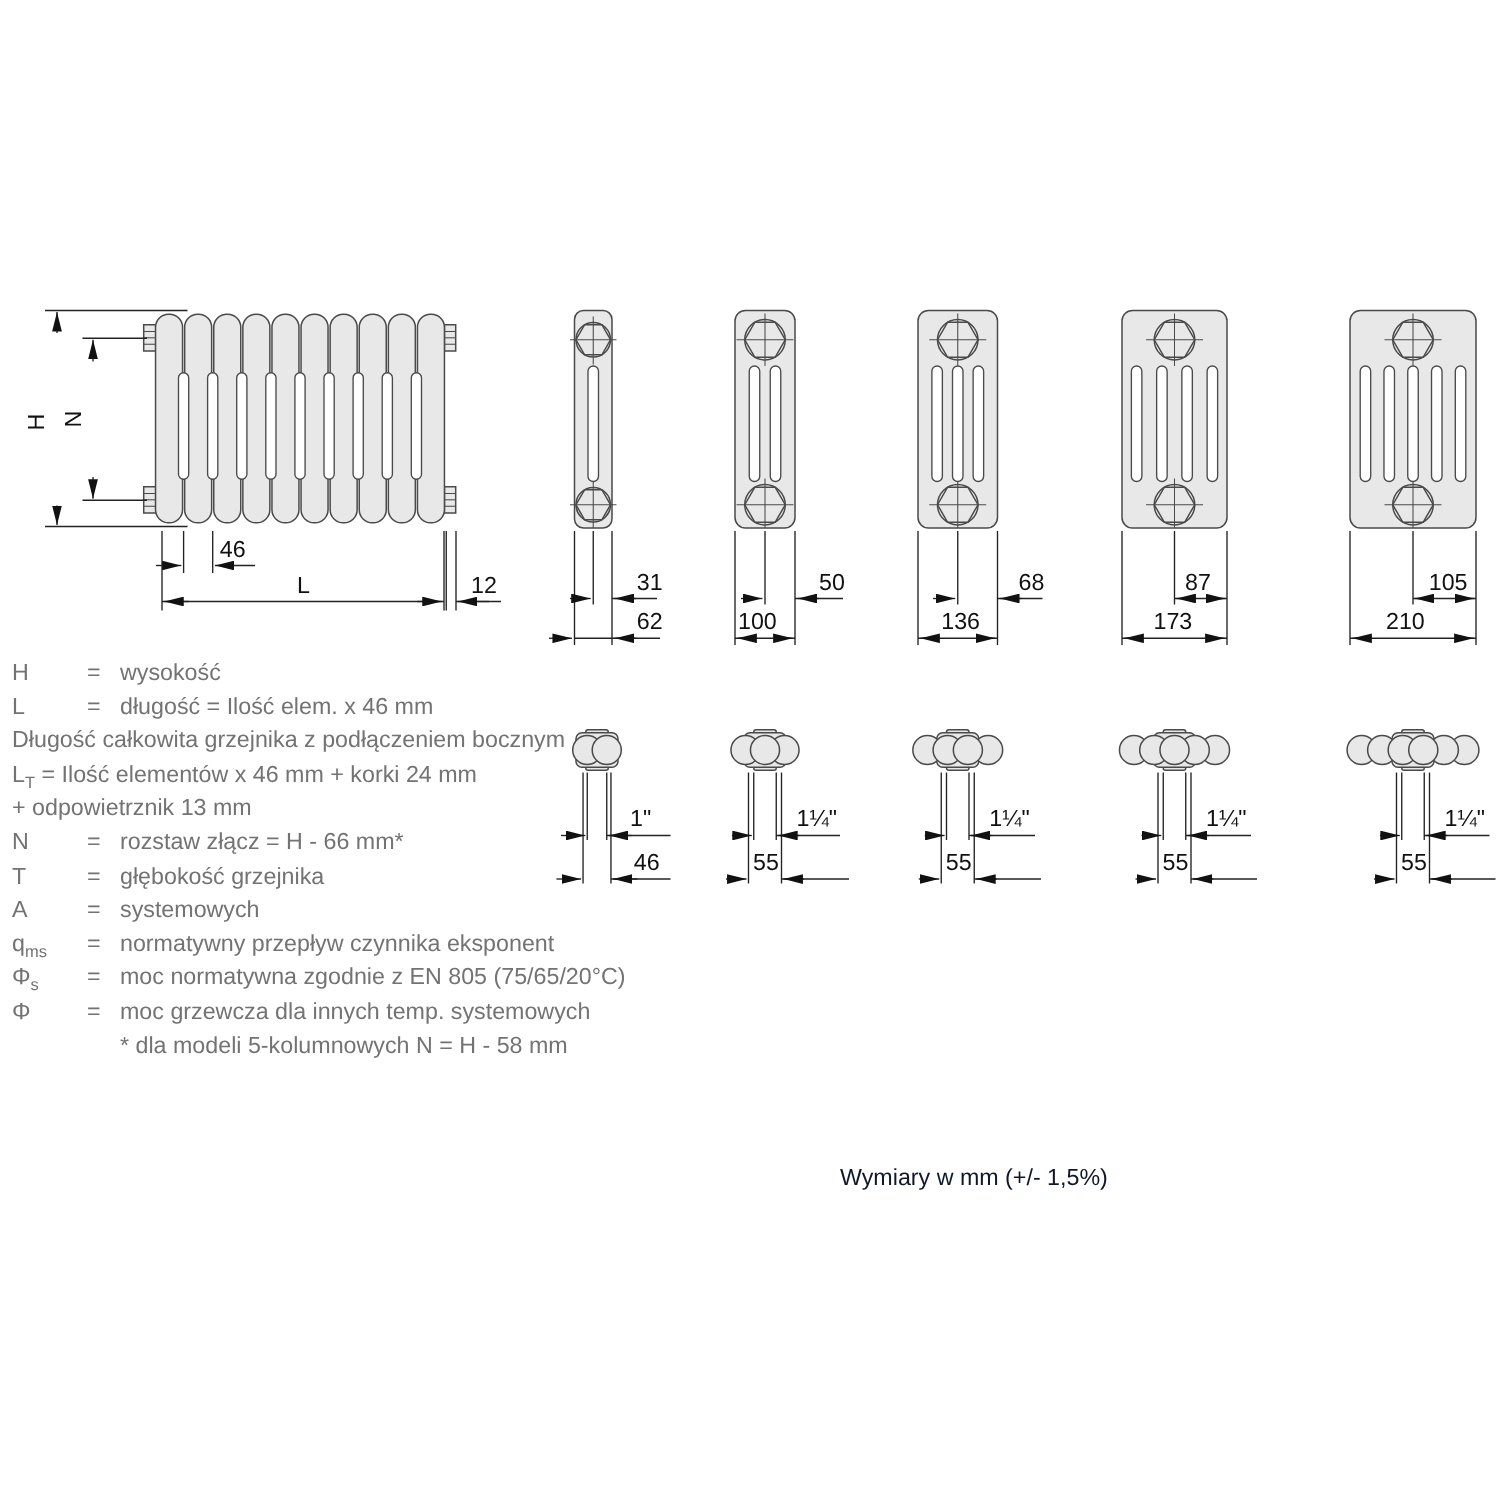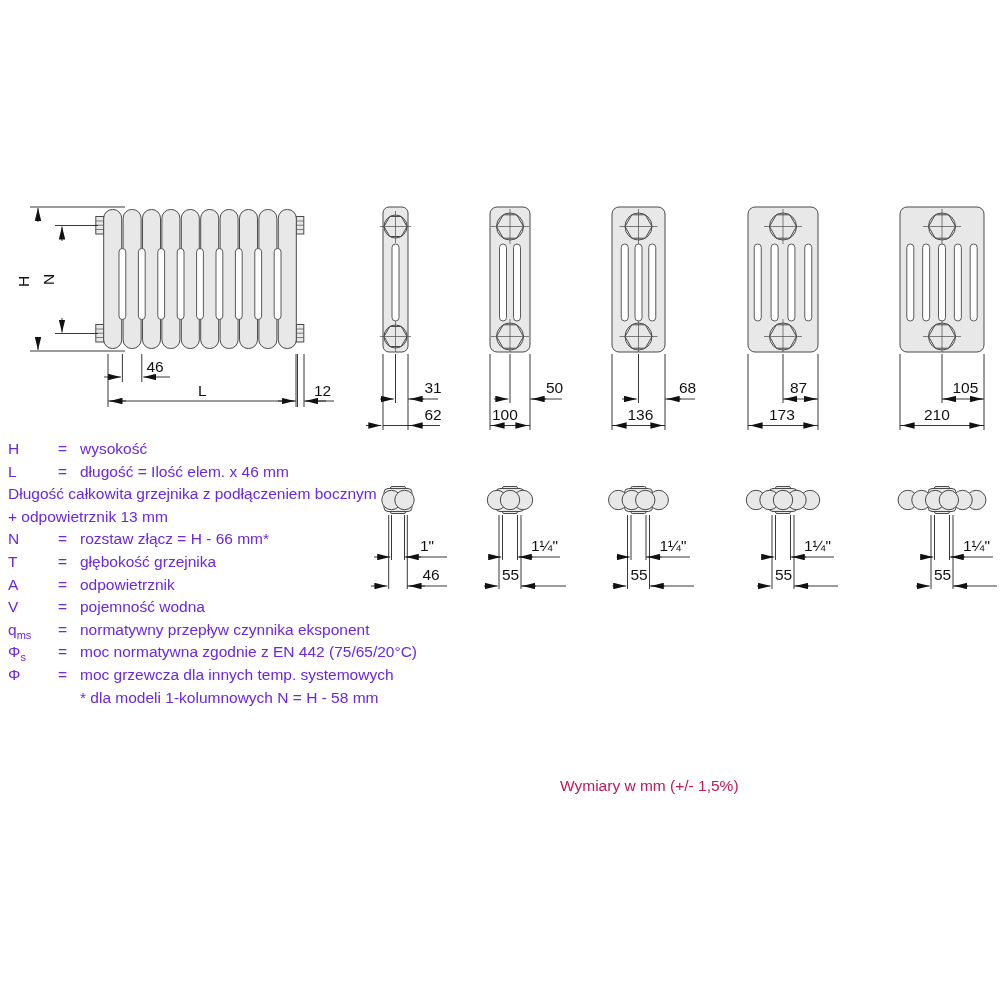--- a/index.html
+++ b/index.html
@@ -9,28 +9,28 @@
   
   .ol{fill:#e8e8e8;stroke:#4a4a4a;stroke-width:1;}
   .ws{fill:#ffffff;stroke:#4a4a4a;stroke-width:0.9;}
   .det{fill:none;stroke:#4a4a4a;stroke-width:1;}
   .tl{stroke:#4a4a4a;stroke-width:0.7;fill:none;}
   .dl{stroke:#222;stroke-width:0.9;fill:none;}
   .ar{stroke:#222;stroke-width:0.9;fill:none;marker-end:url(#ah);}
   .dt{font:15.5px "Liberation Sans",sans-serif;fill:#111;}
   
   .legend{position:absolute;left:8px;top:438px;width:548px;
-          font:15.5px/22.6px "Liberation Sans",sans-serif;color:#6d28d9;}
+          font:15.5px/22.6px "Liberation Sans",sans-serif;color:#737373;}
   .lrow{white-space:nowrap;}
   .lrow .sym{display:inline-block;width:50px;}
   .lrow .eq{display:inline-block;width:22px;}
   .lrow.plain .sym{width:auto;}
   .lrow.indent{padding-left:72px;}
   sub{font-size:11px;line-height:0;}
-  .footer{position:absolute;left:560px;top:777px;font:15.5px "Liberation Sans",sans-serif;color:#be185d;}
+  .footer{position:absolute;left:560px;top:777px;font:15.5px "Liberation Sans",sans-serif;color:#0f172a;}
 </style>
 </head>
 <body>
 
 <div id="stage">
 
 <svg width="1000" height="1000" viewBox="0 0 1000 1000">
   <defs>
     <marker id="ah" viewBox="0 0 12 6" refX="12" refY="3" markerWidth="13" markerHeight="6.5" orient="auto" markerUnits="userSpaceOnUse">
       <path d="M0,0 L12,3 L0,6 Z" fill="#111"></path>
@@ -363,43 +363,43 @@
   <div class="lrow">
     <span class="sym"><span>H</span><sub></sub></span><span class="eq">=</span><span class="desc">wysokość</span>
   </div>
   <div class="lrow">
     <span class="sym"><span>L</span><sub></sub></span><span class="eq">=</span><span class="desc">długość = Ilość elem. x 46 mm</span>
   </div>
   <div class="lrow plain">
     <span class="sym"><span></span><sub></sub></span><span class="desc">Długość całkowita grzejnika z podłączeniem bocznym</span>
   </div>
   <div class="lrow plain">
+    <span class="sym"><span>L</span><sub>T</sub></span><span class="desc"> = Ilość elementów x 46 mm + korki 24 mm</span>
+  </div>
+  <div class="lrow plain">
     <span class="sym"><span></span><sub></sub></span><span class="desc">+ odpowietrznik 13 mm</span>
   </div>
   <div class="lrow">
     <span class="sym"><span>N</span><sub></sub></span><span class="eq">=</span><span class="desc">rozstaw złącz = H - 66 mm*</span>
   </div>
   <div class="lrow">
     <span class="sym"><span>T</span><sub></sub></span><span class="eq">=</span><span class="desc">głębokość grzejnika</span>
   </div>
   <div class="lrow">
-    <span class="sym"><span>A</span><sub></sub></span><span class="eq">=</span><span class="desc">odpowietrznik</span>
-  </div>
-  <div class="lrow">
-    <span class="sym"><span>V</span><sub></sub></span><span class="eq">=</span><span class="desc">pojemność wodna</span>
+    <span class="sym"><span>A</span><sub></sub></span><span class="eq">=</span><span class="desc">systemowych</span>
   </div>
   <div class="lrow">
     <span class="sym"><span>q</span><sub>ms</sub></span><span class="eq">=</span><span class="desc">normatywny przepływ czynnika eksponent</span>
   </div>
   <div class="lrow">
-    <span class="sym"><span>Φ</span><sub>s</sub></span><span class="eq">=</span><span class="desc">moc normatywna zgodnie z EN 442 (75/65/20°C)</span>
+    <span class="sym"><span>Φ</span><sub>s</sub></span><span class="eq">=</span><span class="desc">moc normatywna zgodnie z EN 805 (75/65/20°C)</span>
   </div>
   <div class="lrow">
     <span class="sym"><span>Φ</span><sub></sub></span><span class="eq">=</span><span class="desc">moc grzewcza dla innych temp. systemowych</span>
   </div>
   <div class="lrow plain indent">
-    <span class="sym"><span></span><sub></sub></span><span class="desc">* dla modeli 1-kolumnowych N = H - 58 mm</span>
+    <span class="sym"><span></span><sub></sub></span><span class="desc">* dla modeli 5-kolumnowych N = H - 58 mm</span>
   </div>
 </div>
 
 <div class="footer">Wymiary w mm (+/- 1,5%)</div>
 
 </div>
 
 </body></html>

